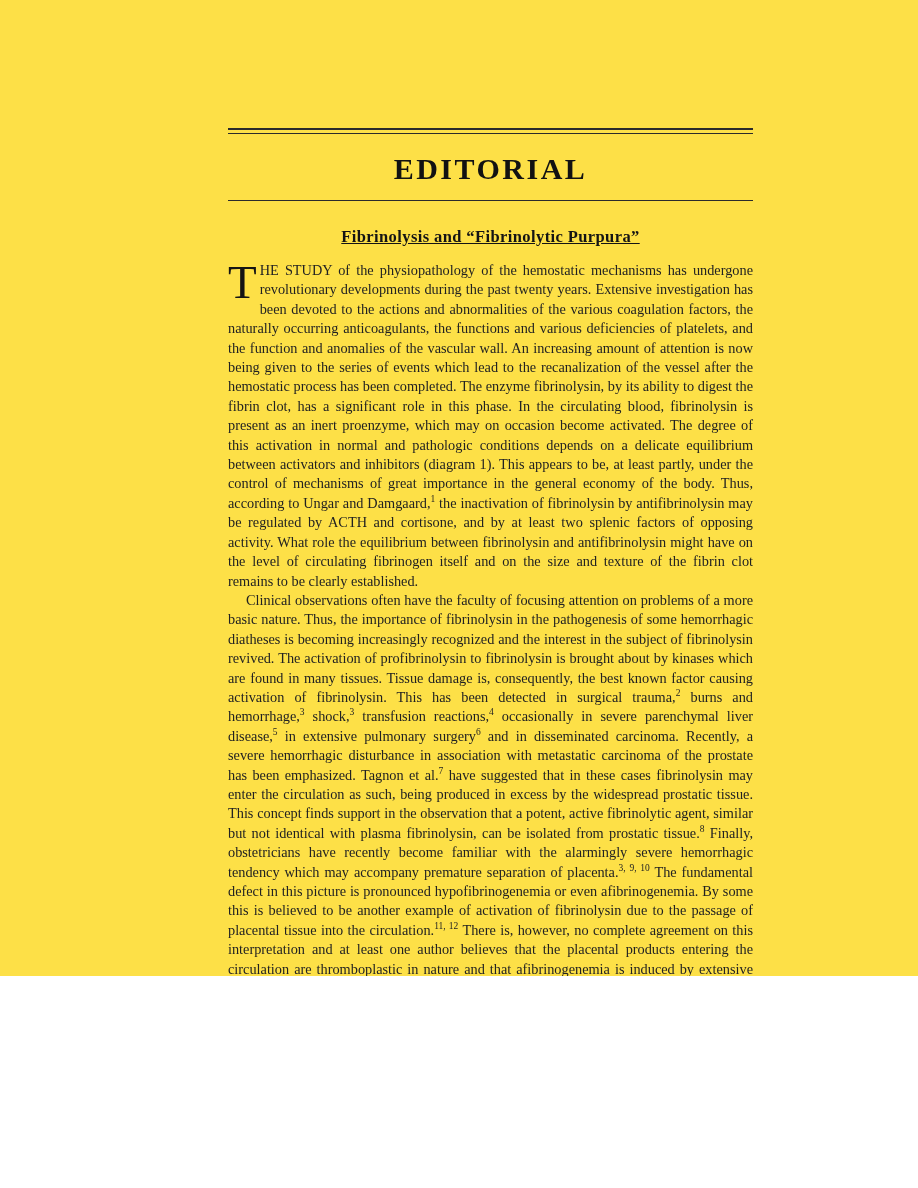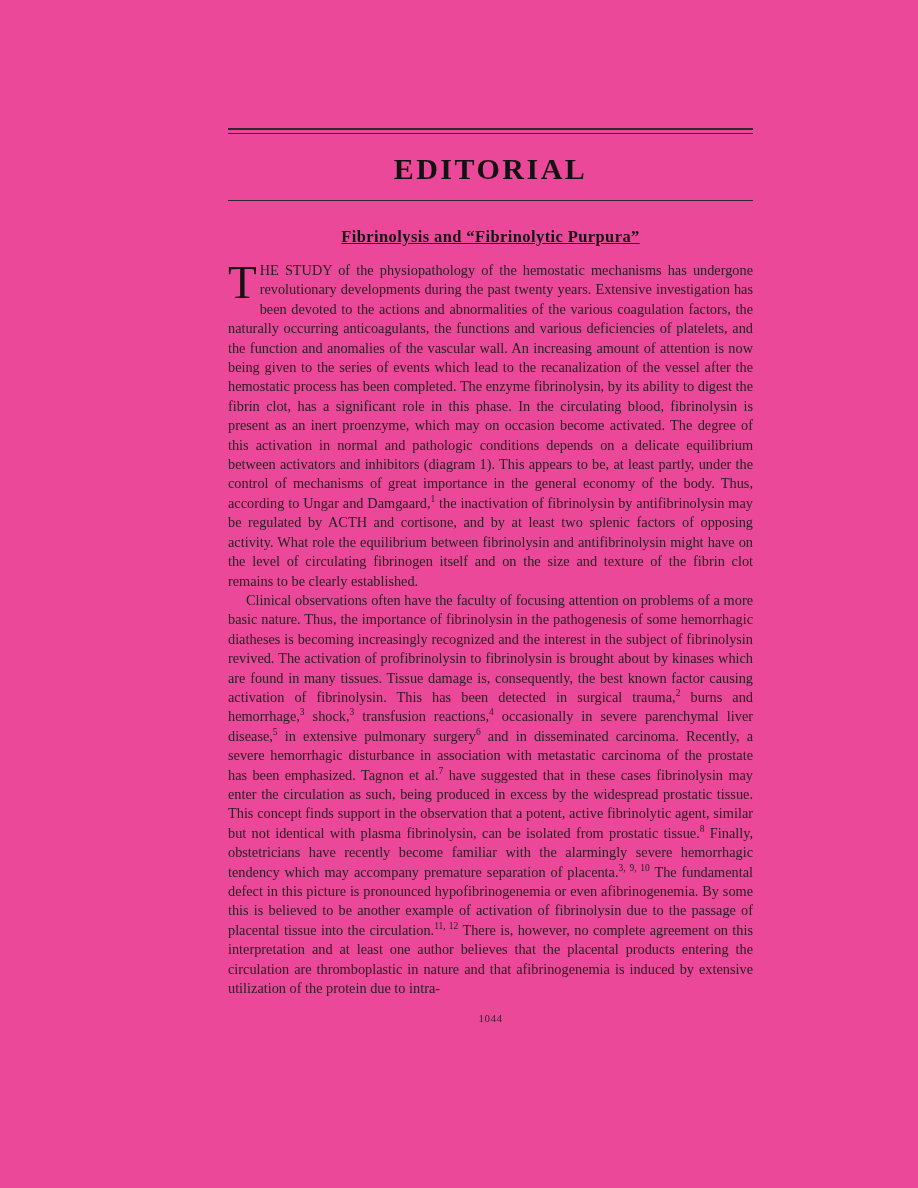--- a/index.html
+++ b/index.html
@@ -9,22 +9,22 @@
   }
   body {
     width: 918px;
     height: 1188px;
     font-family: "Liberation Serif", serif;
     color: #1c1c1c;
   }
   .page {
     position: relative;
     width: 918px;
-    height: 1188px;
-    background: #ec4899;
+    height: 976px;
+    background: #fde047;
     overflow: hidden;
   }
   .content {
     position: absolute;
     left: 228px;
     top: 128px;
     width: 525px;
   }
   .rule-double {
     border-top: 2px solid #2b2b2b;

